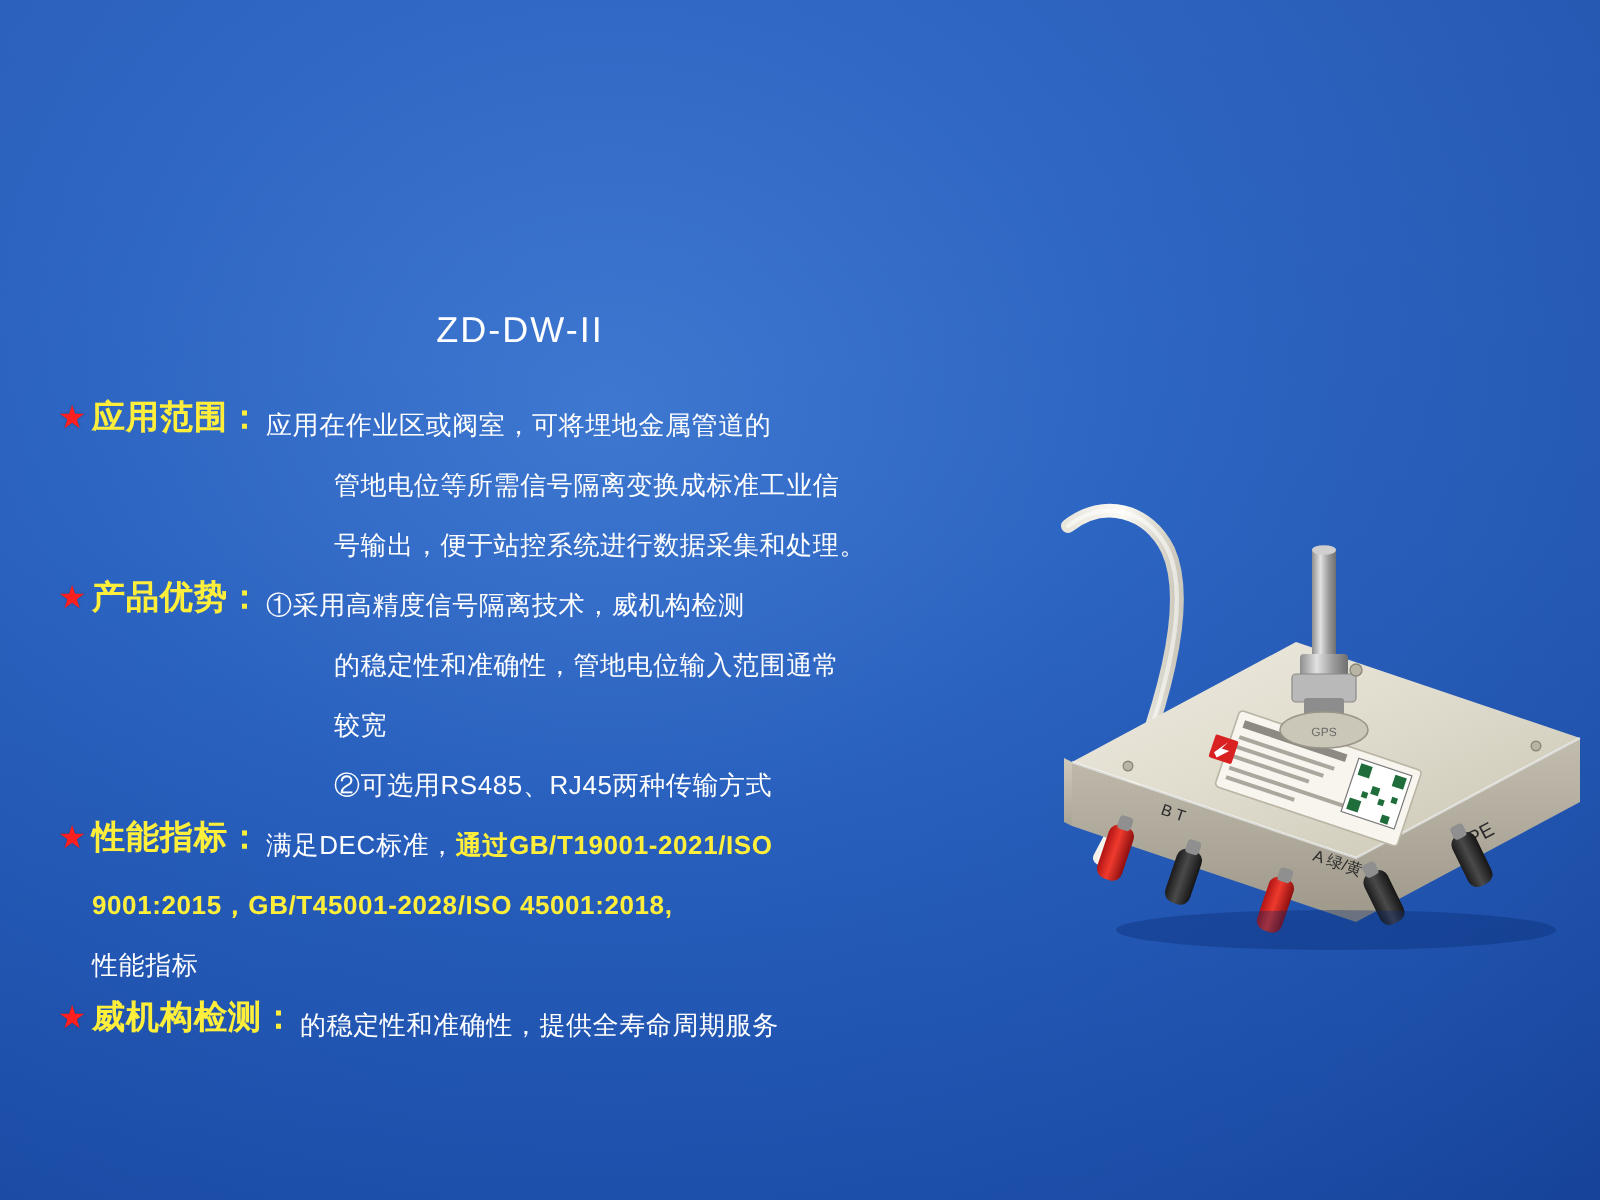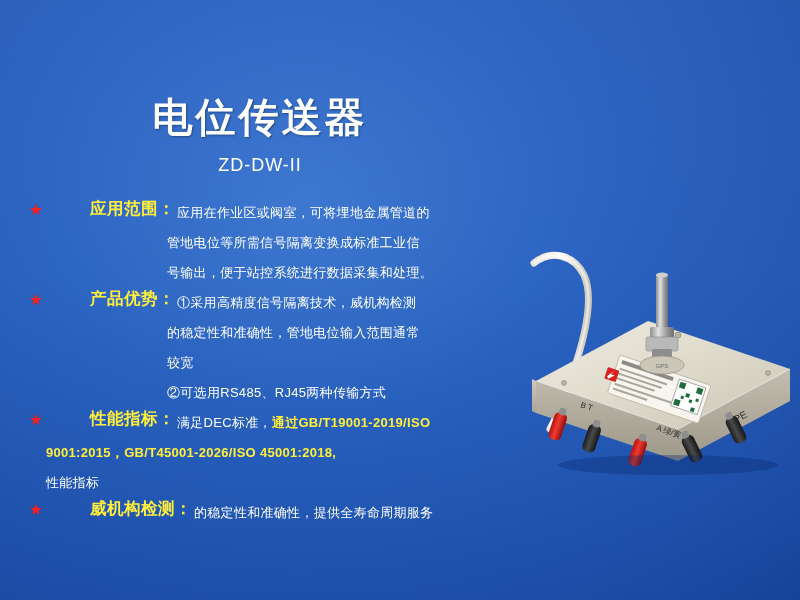--- a/index.html
+++ b/index.html
@@ -85,21 +85,21 @@
     color: #ffffff;
     font-size: 13px;
     line-height: 30px;
     letter-spacing: 0.3px;
   }
   .para .hl {
     color: #ffef3a;
     font-weight: bold;
   }
 
-  .row-head { display: flex; align-items: flex-start; margin-left: 44px; }
+  .row-head { display: flex; align-items: flex-start; }
   .row-head .label { flex: 0 0 auto; padding-right: 2px; }
 
   .indent-1 { padding-left: 121px; }
   .indent-2 { padding-left: 121px; }
 
   .block {
     position: relative;
     padding-left: 18px;
   }
   .block .star { top: 4px; }
@@ -120,21 +120,20 @@
     height: 260px;
   }
 </style>
 </head>
 <body>
 
 <div class="slide">
 
   <div class="content">
 
-    <div class="title">电位传送器</div>
     <div class="subtitle">ZD-DW-II</div>
 
     <div class="bullets">
 
       <div class="block">
         <span class="star">★</span>
         <div class="row-head">
           <span class="label">应用范围：</span>
           <span class="para">应用在作业区或阀室，可将埋地金属管道的</span>
         </div>
@@ -150,23 +149,23 @@
         </div>
         <div class="para indent-2">的稳定性和准确性，管地电位输入范围通常</div>
         <div class="para indent-2">较宽</div>
         <div class="para indent-2">②可选用RS485、RJ45两种传输方式</div>
       </div>
 
       <div class="block">
         <span class="star">★</span>
         <div class="row-head">
           <span class="label">性能指标：</span>
-          <span class="para"><span>满足DEC标准，</span><span class="hl">通过GB/T19001-2019/ISO</span></span>
+          <span class="para"><span>满足DEC标准，</span><span class="hl">通过GB/T19001-2021/ISO</span></span>
         </div>
-        <div class="para"><span class="hl">9001:2015，GB/T45001-2026/ISO 45001:2018,</span></div>
+        <div class="para"><span class="hl">9001:2015，GB/T45001-2028/ISO 45001:2018,</span></div>
         <div class="para">性能指标</div>
       </div>
 
       <div class="block">
         <span class="star">★</span>
         <div class="row-head">
           <span class="label">威机构检测：</span>
           <span class="para">的稳定性和准确性，提供全寿命周期服务</span>
         </div>
       </div>

